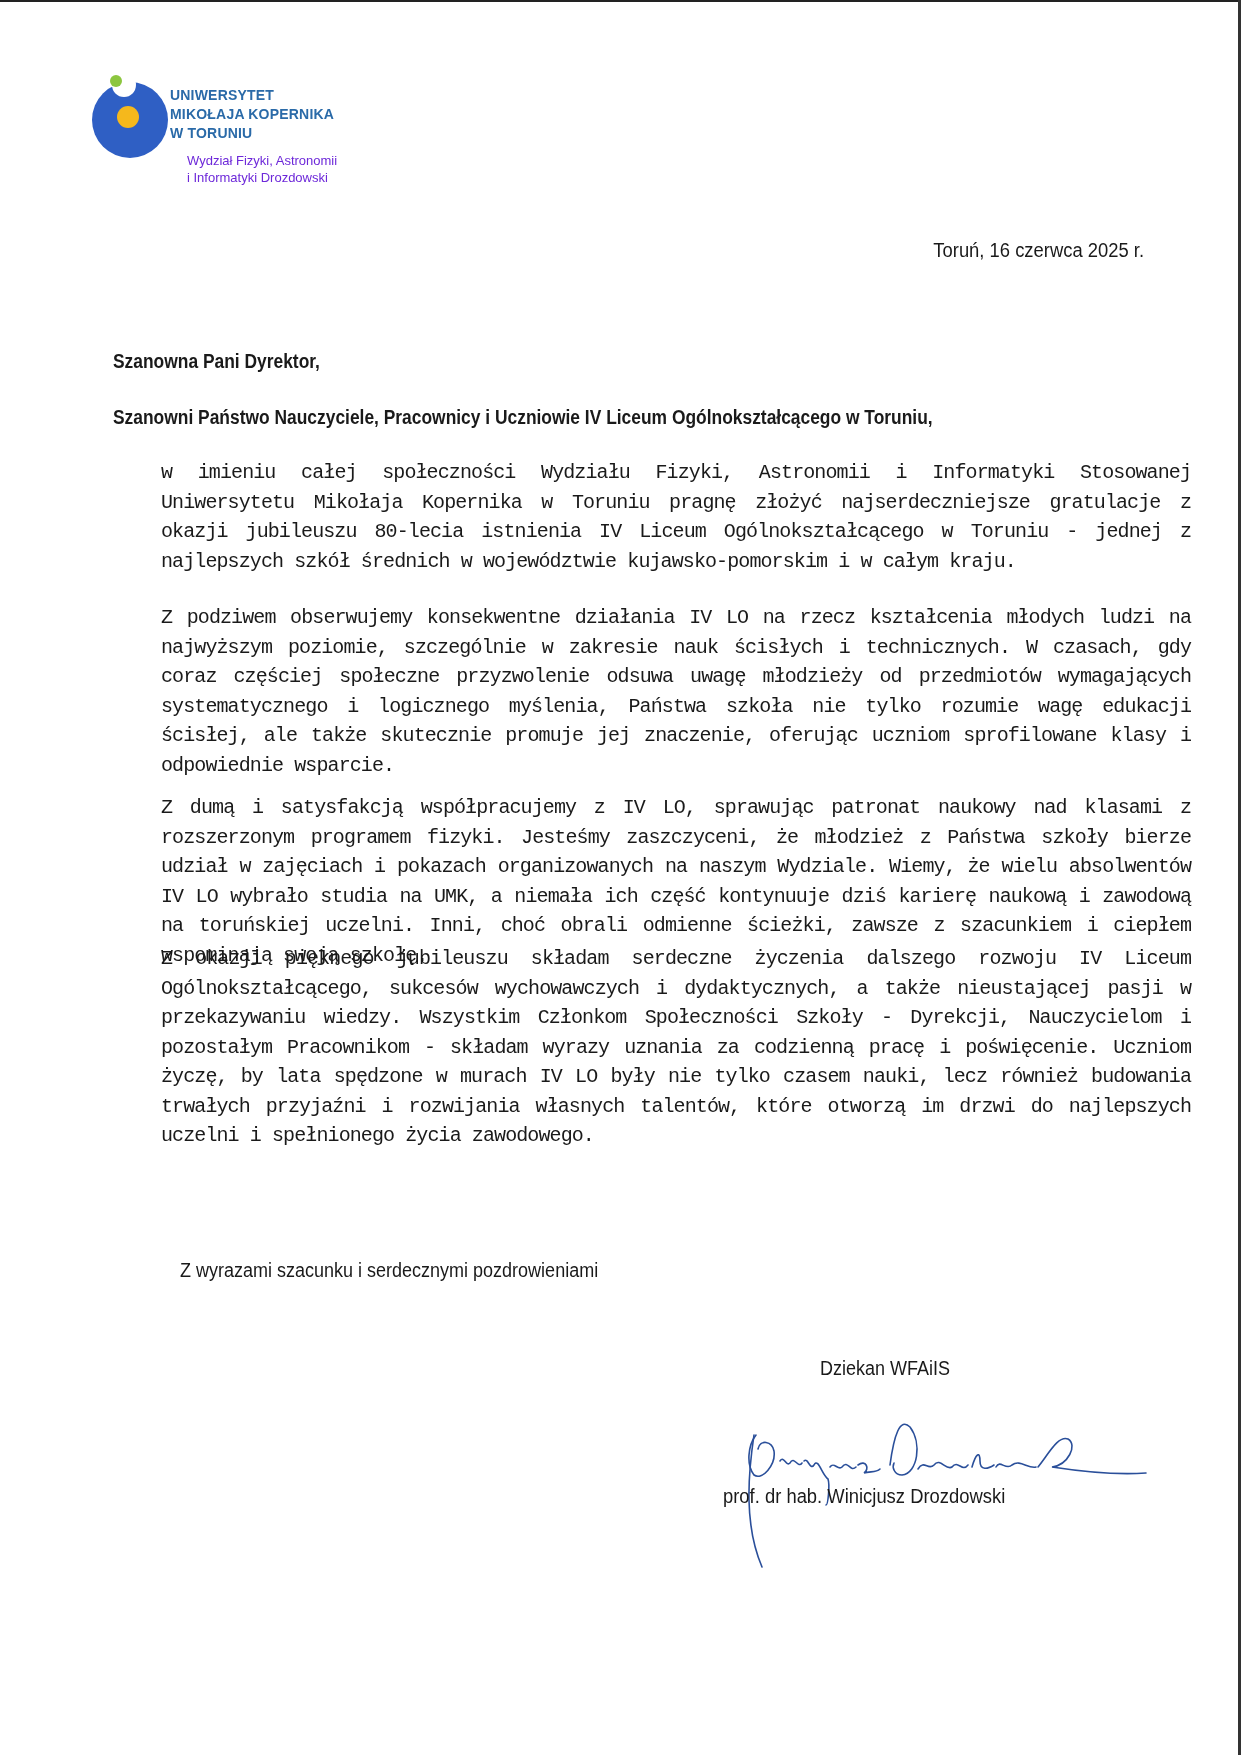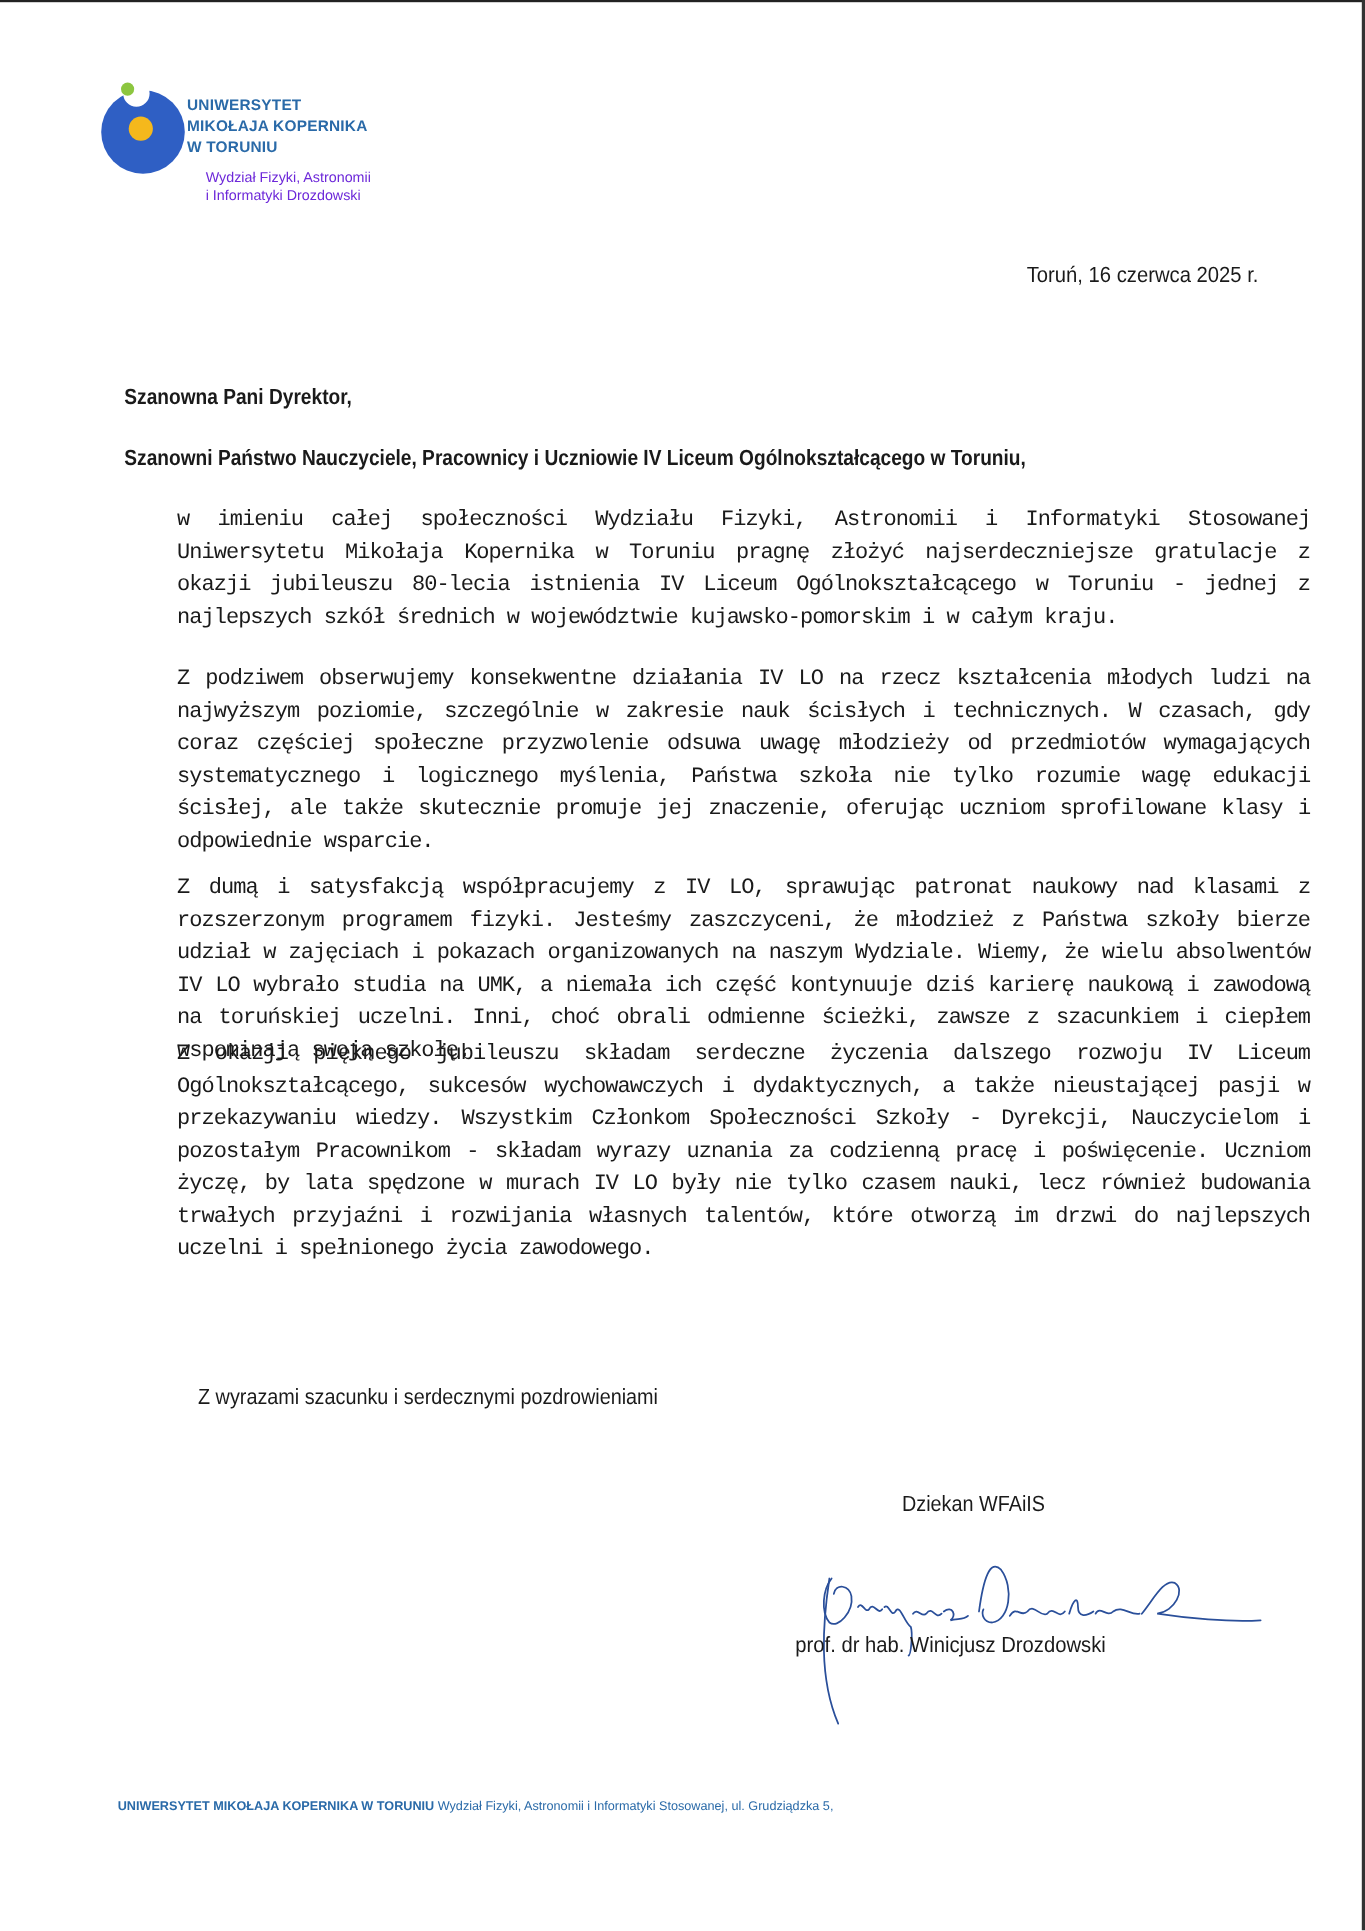--- a/index.html
+++ b/index.html
@@ -124,14 +124,13 @@
     <path d="M200 74 C 206 64, 210 76, 216 70 C 222 62, 228 76, 234 72 C 240 64, 244 78, 250 70"></path>
     <path d="M254 72 C 258 58, 262 56, 262 66 C 262 76, 270 74, 276 70"></path>
     <path d="M278 72 C 282 64, 288 76, 294 70 C 302 64, 310 74, 318 72"></path>
     <path d="M320 72 C 330 60, 340 40, 350 44 C 360 50, 350 70, 334 72 C 360 76, 400 80, 428 78"></path>
   </g>
 </svg>
 
 <div class="signer">prof. dr hab. Winicjusz Drozdowski</div>
 
 <div class="footer">
-  <div><b>UNIWERSYTET MIKOŁAJA KOPERNIKA W TORUNIU</b><span> Wydział Fizyki, Astronomii i Informatyki Stosowanej, ul. Grudziądzka 5,</span></div>
 </div>
 
 </body></html>

